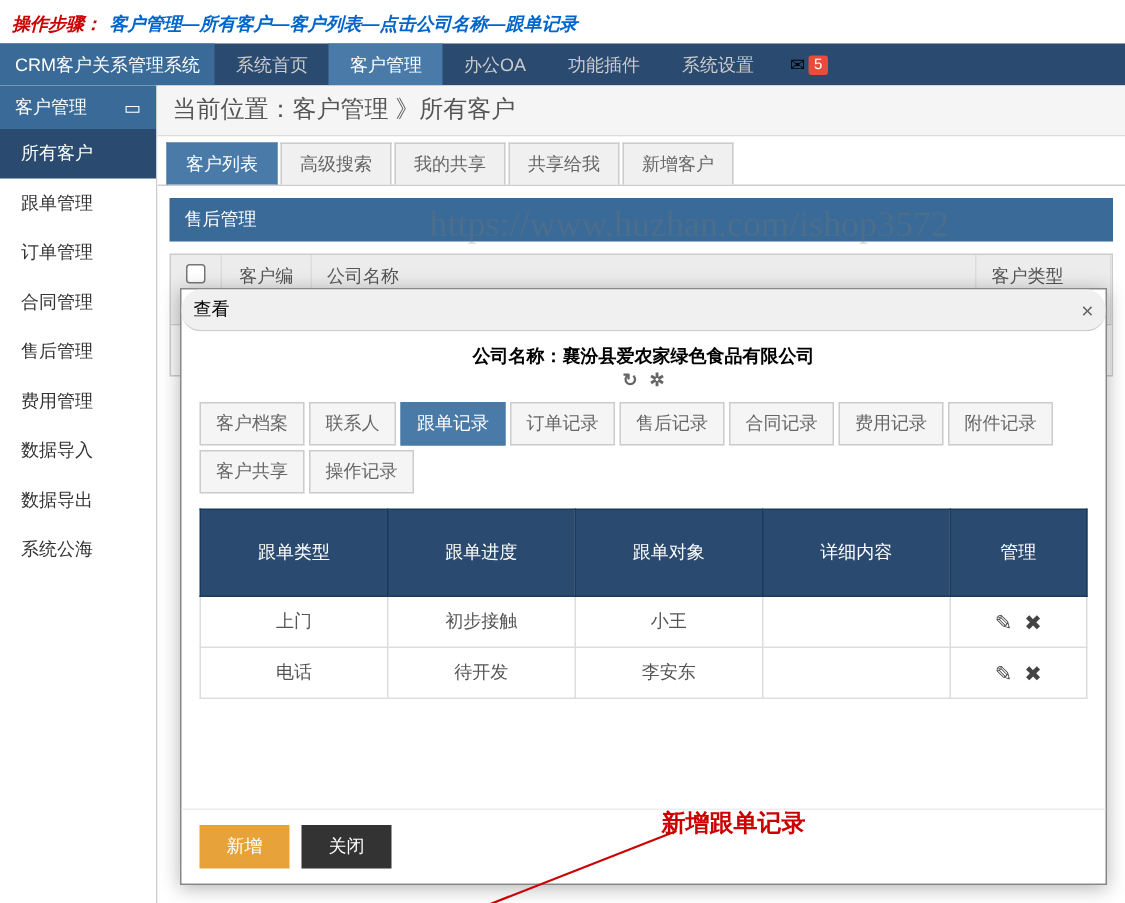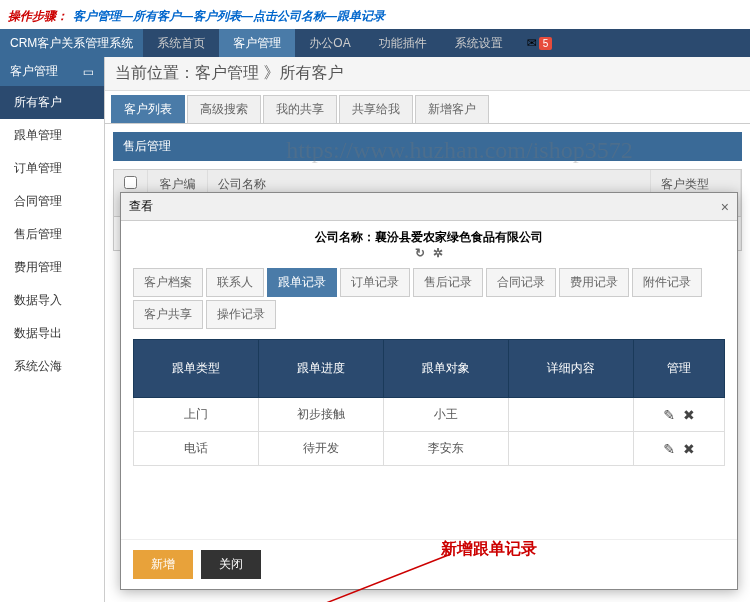--- a/index.html
+++ b/index.html
@@ -29,21 +29,21 @@
 .grid { margin: 0 8px; border: 1px solid #ccc; }
 .grid-header { display: flex; background: #ececec; border-bottom: 1px solid #ccc; }
 .grid-header > div { padding: 6px 10px; font-size: 12px; color: #555; border-right: 1px solid #ddd; }
 .grid-row { display: flex; background: #f9f9f9; }
 .grid-row > div { padding: 8px 10px; font-size: 12px; color: #555; border-right: 1px solid #eee; }
 .col-chk { width: 34px; text-align: center; }
 .col-id { width: 60px; text-align: center; }
 .col-company { flex: 1; }
 .col-type { width: 90px; }
 .modal { position: absolute; left: 120px; top: 192px; width: 618px; height: 398px; background: #fff; border: 1px solid #888; box-shadow: 0 2px 12px rgba(0,0,0,0.3); z-index: 100; display: flex; flex-direction: column; }
-.modal-header { background: #f0f0f0; padding: 5px 8px; display: flex; justify-content: space-between; align-items: center; border-bottom: 1px solid #ccc; font-size: 12px; }
+.modal-header { background: #f0f0f0; padding: 5px 8px; display: flex; justify-content: space-between; align-items: center; border-bottom: 1px solid #ccc; font-size: 12px; border-radius: 13px; }
 .modal-close { cursor: pointer; color: #666; font-size: 14px; }
 .modal-title { padding: 8px 12px; font-weight: bold; font-size: 13px; display: flex; justify-content: space-between; align-items: center; flex-direction: column; }
 .modal-title-icons { display: flex; gap: 8px; color: #666; }
 .modal-tabs { display: flex; padding: 0 12px; gap: 3px; flex-wrap: wrap; }
 .modal-tab { padding: 5px 10px; border: 1px solid #ccc; background: #f5f5f5; cursor: pointer; font-size: 12px; color: #666; }
 .modal-tab.active { background: #4a7ba8; color: #fff; border-color: #4a7ba8; }
 .modal-body { padding: 10px 12px; flex: 1; position: relative; }
 .track-table { width: 100%; border-collapse: collapse; }
 .track-table th { background: #2b4a6f; color: #fff; padding: 20px; font-size: 12px; font-weight: normal; text-align: center; border: 1px solid #1a3a5a; }
 .track-table td { padding: 8px; font-size: 12px; text-align: center; border: 1px solid #ddd; color: #555; }

